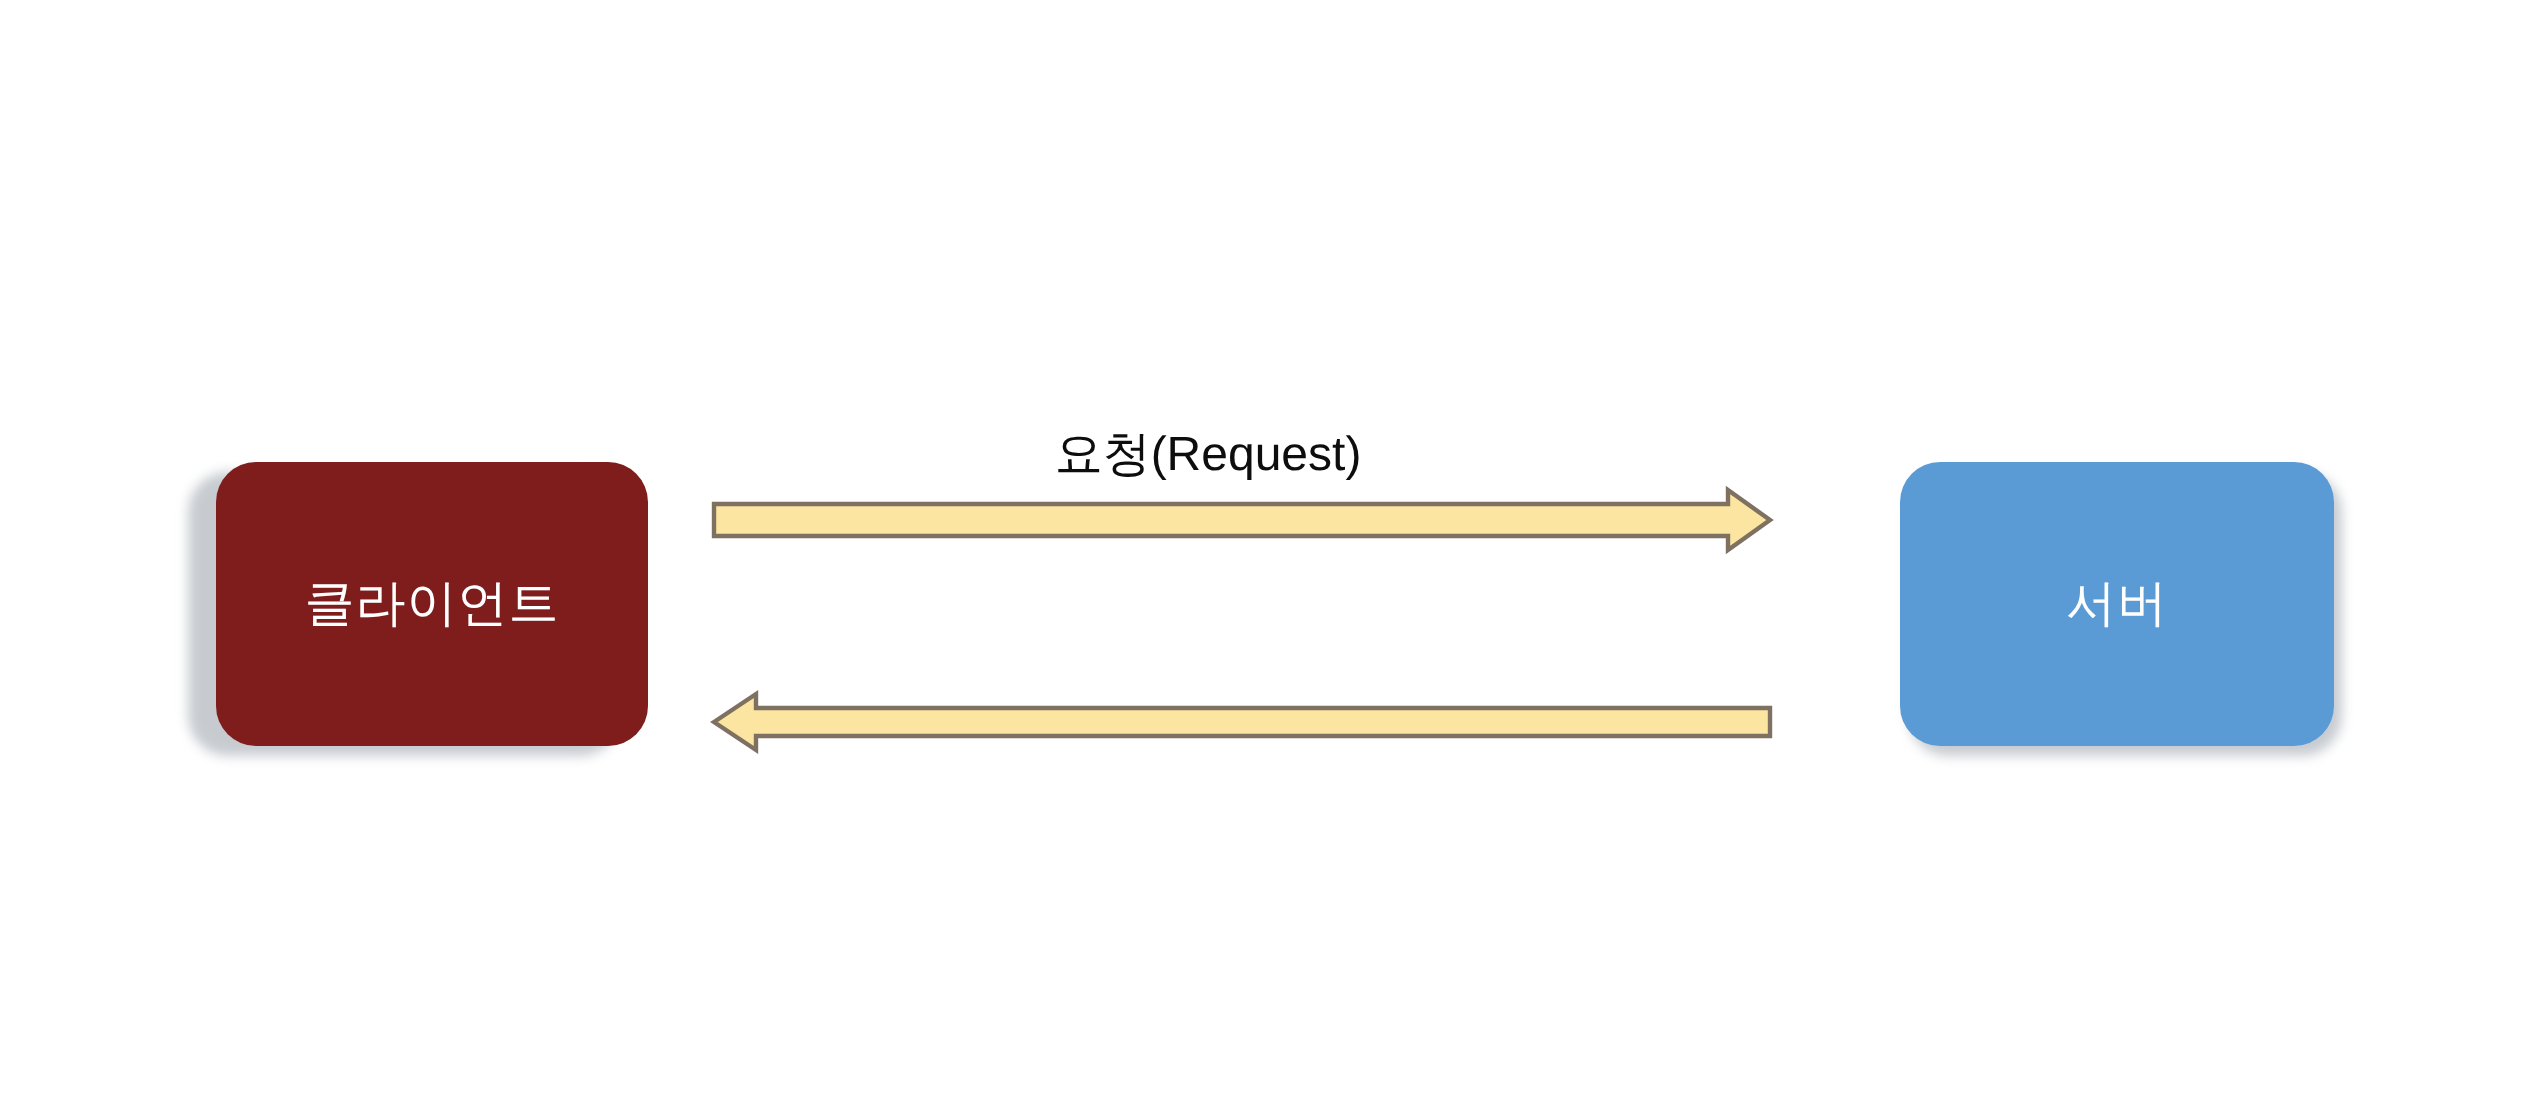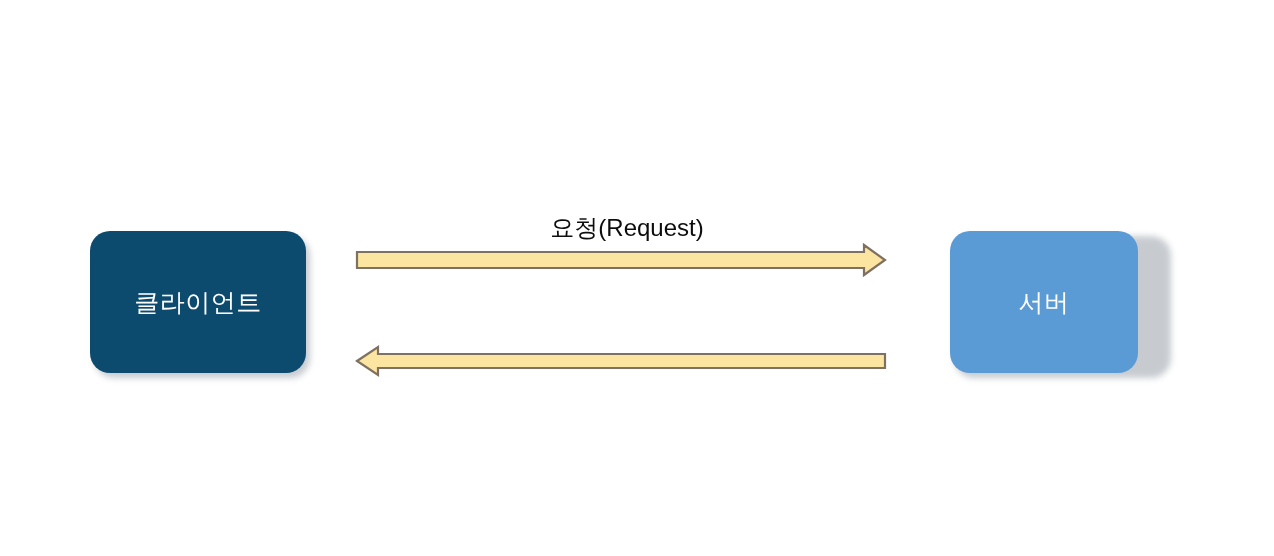--- a/index.html
+++ b/index.html
@@ -38,58 +38,58 @@
   .node-label {
     color: #ffffff;
     font-size: 25px;
     line-height: 1;
     letter-spacing: 0.5px;
     white-space: nowrap;
   }
 
   #client-box { left: 90px; top: 231px; width: 216px; height: 142px; }
   #client-shadow { left: 94px; top: 236px; width: 216px; height: 142px; }
-  #server-box { left: 950px; top: 231px; width: 188px; height: 142px; }
+  #server-box { left: 950px; top: 231px; width: 217px; height: 142px; }
   #server-shadow { left: 954px; top: 236px; width: 217px; height: 142px; }
 
   
   .arrow-svg {
     position: absolute;
     overflow: visible;
   }
   #request-arrow-wrap { left: 355px; top: 243px; width: 532px; height: 36px; }
   #response-arrow-wrap { left: 355px; top: 345px; width: 532px; height: 32px; }
 
   
   .arrow-label {
     position: absolute;
     color: #0d0d0d;
     font-size: 24px;
     line-height: 1;
     white-space: nowrap;
     text-align: center;
   }
   #request-label {
-    left: 447px;
+    left: 424px;
     top: 216px;
     width: 360px;
   }
   #response-label {
     left: 436px;
     top: 370px;
     width: 360px;
   }
 </style>
 </head>
 <body>
 
 <div id="canvas">
 
   <div class="node-shadow" id="client-shadow"></div>
-  <div class="node" id="client-box" style="background:#0c4a6e;">
+  <div class="node" id="client-box" style="background:#7f1d1d;margin-left:18px;">
     <span class="node-label">클라이언트</span>
   </div>
 
   <div class="node-shadow" id="server-shadow"></div>
   <div class="node" id="server-box" style="background:#5B9BD5;">
     <span class="node-label">서버</span>
   </div>
 
   <svg class="arrow-svg" id="request-arrow-wrap" viewBox="0 0 532 36">
     <polygon points="2,9 509,9 509,2 530,17 509,32 509,25 2,25" fill="#FCE5A0" stroke="#7F7161" stroke-width="2.2" stroke-linejoin="miter"></polygon>

